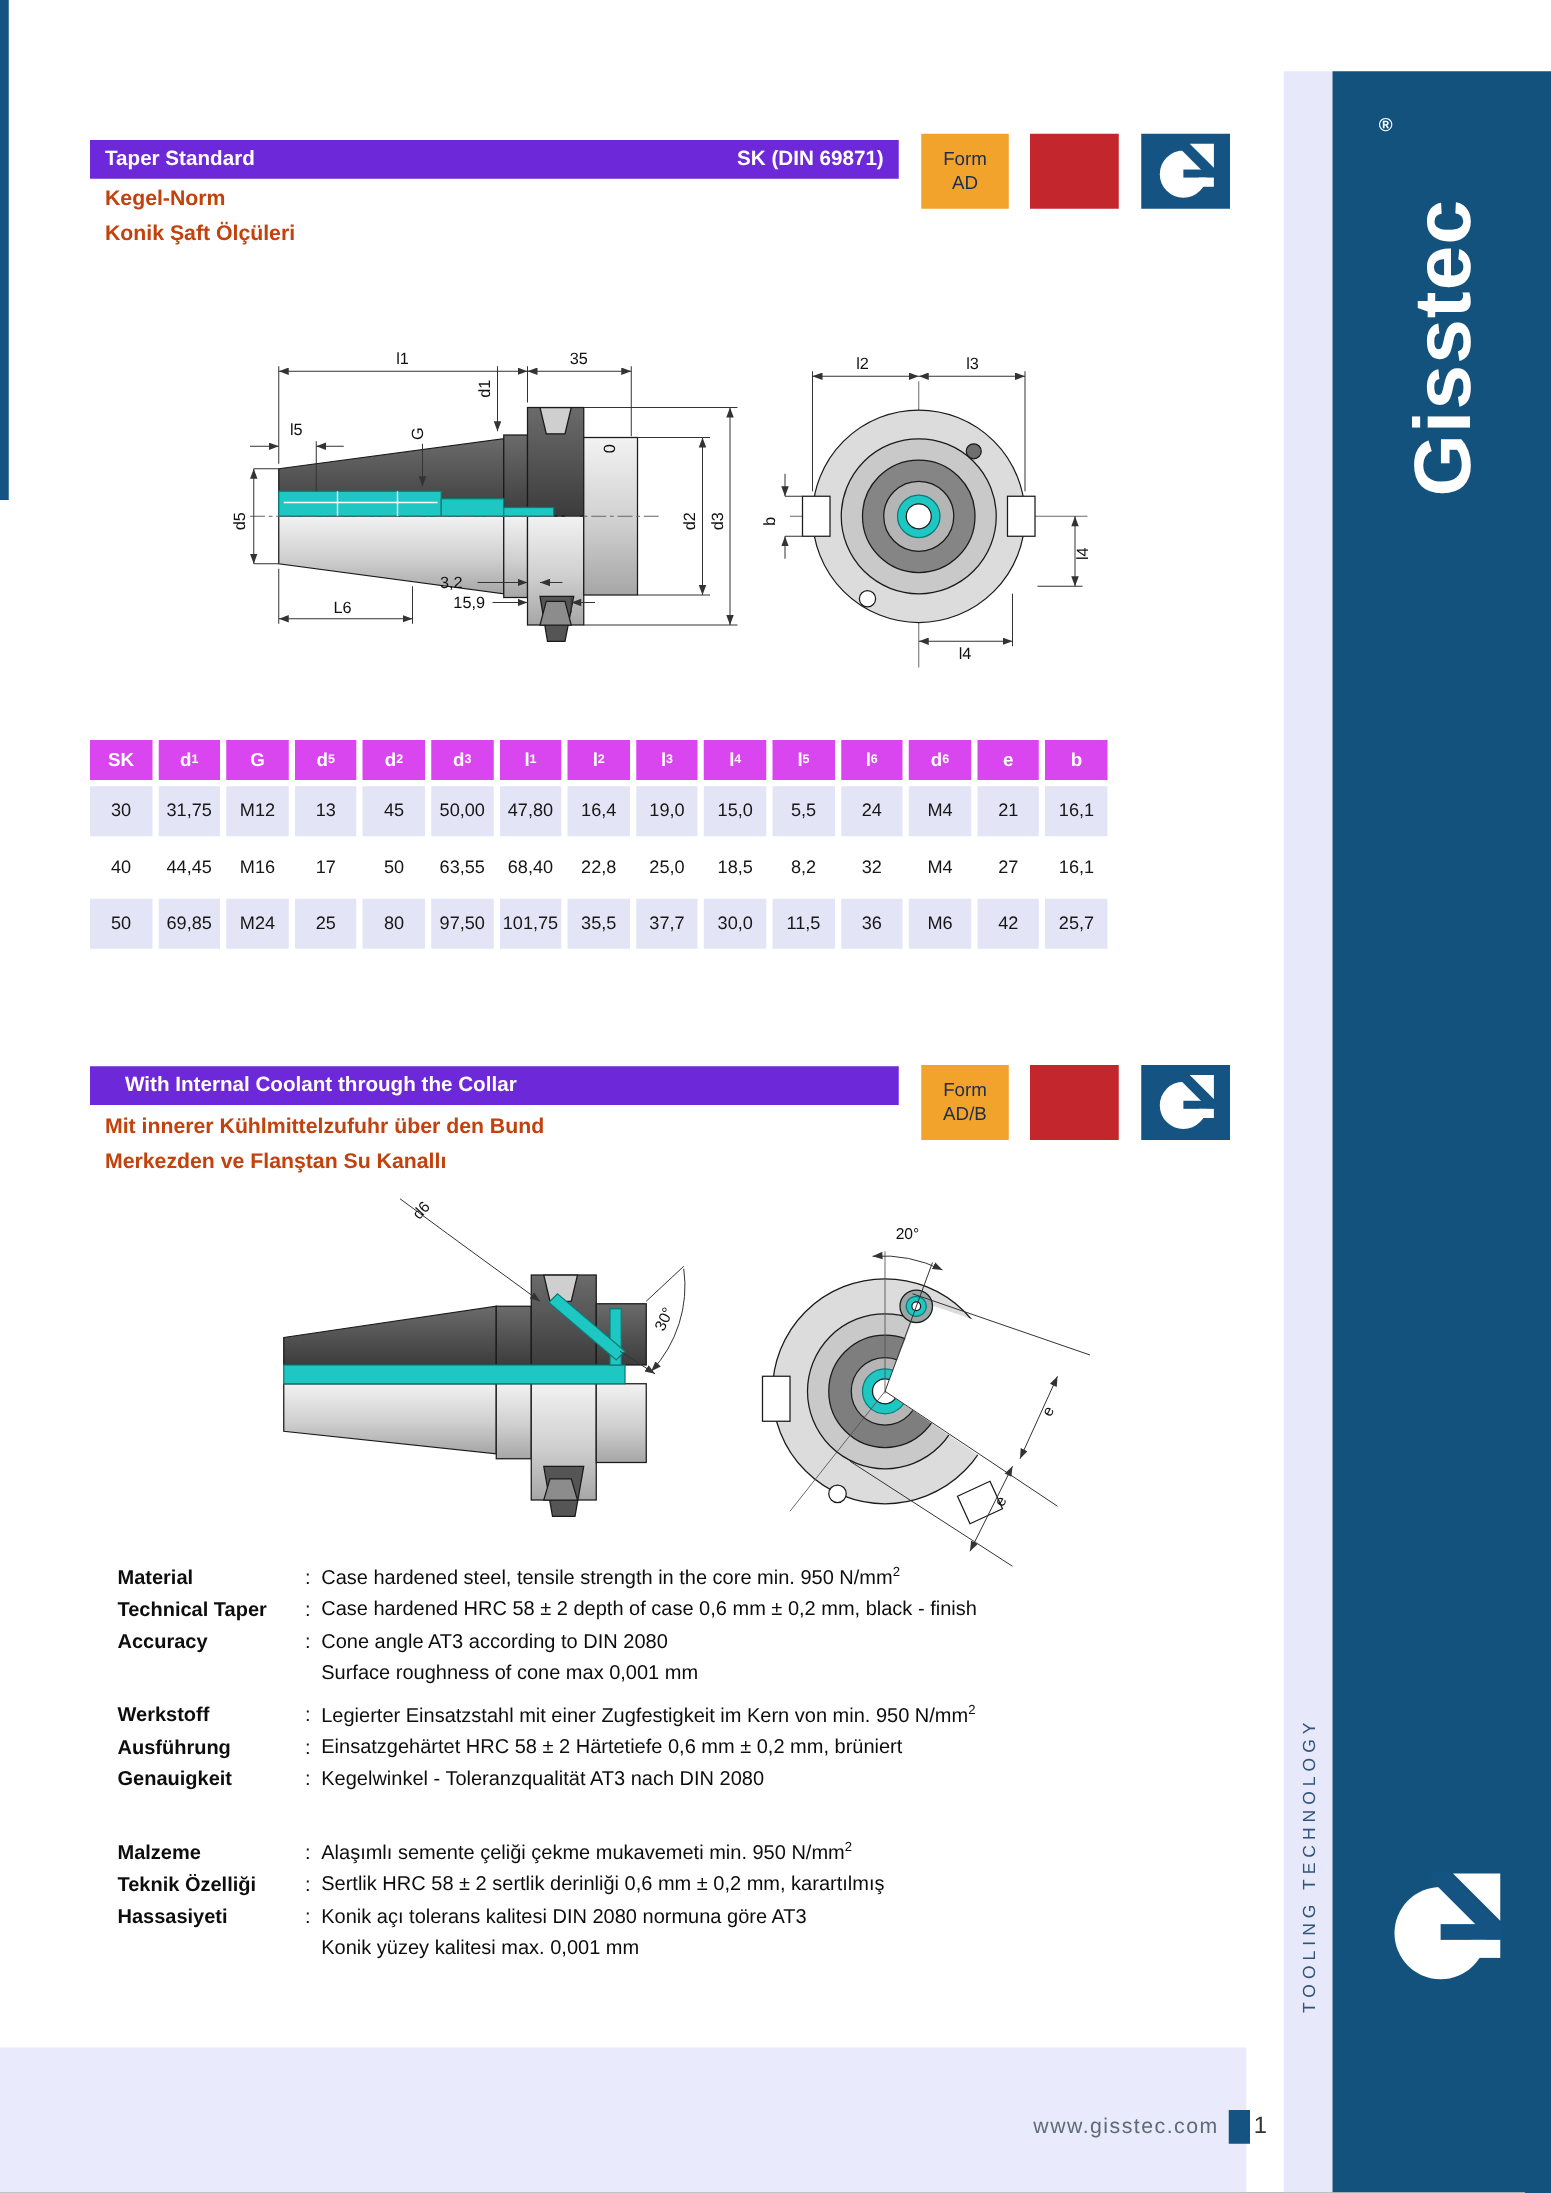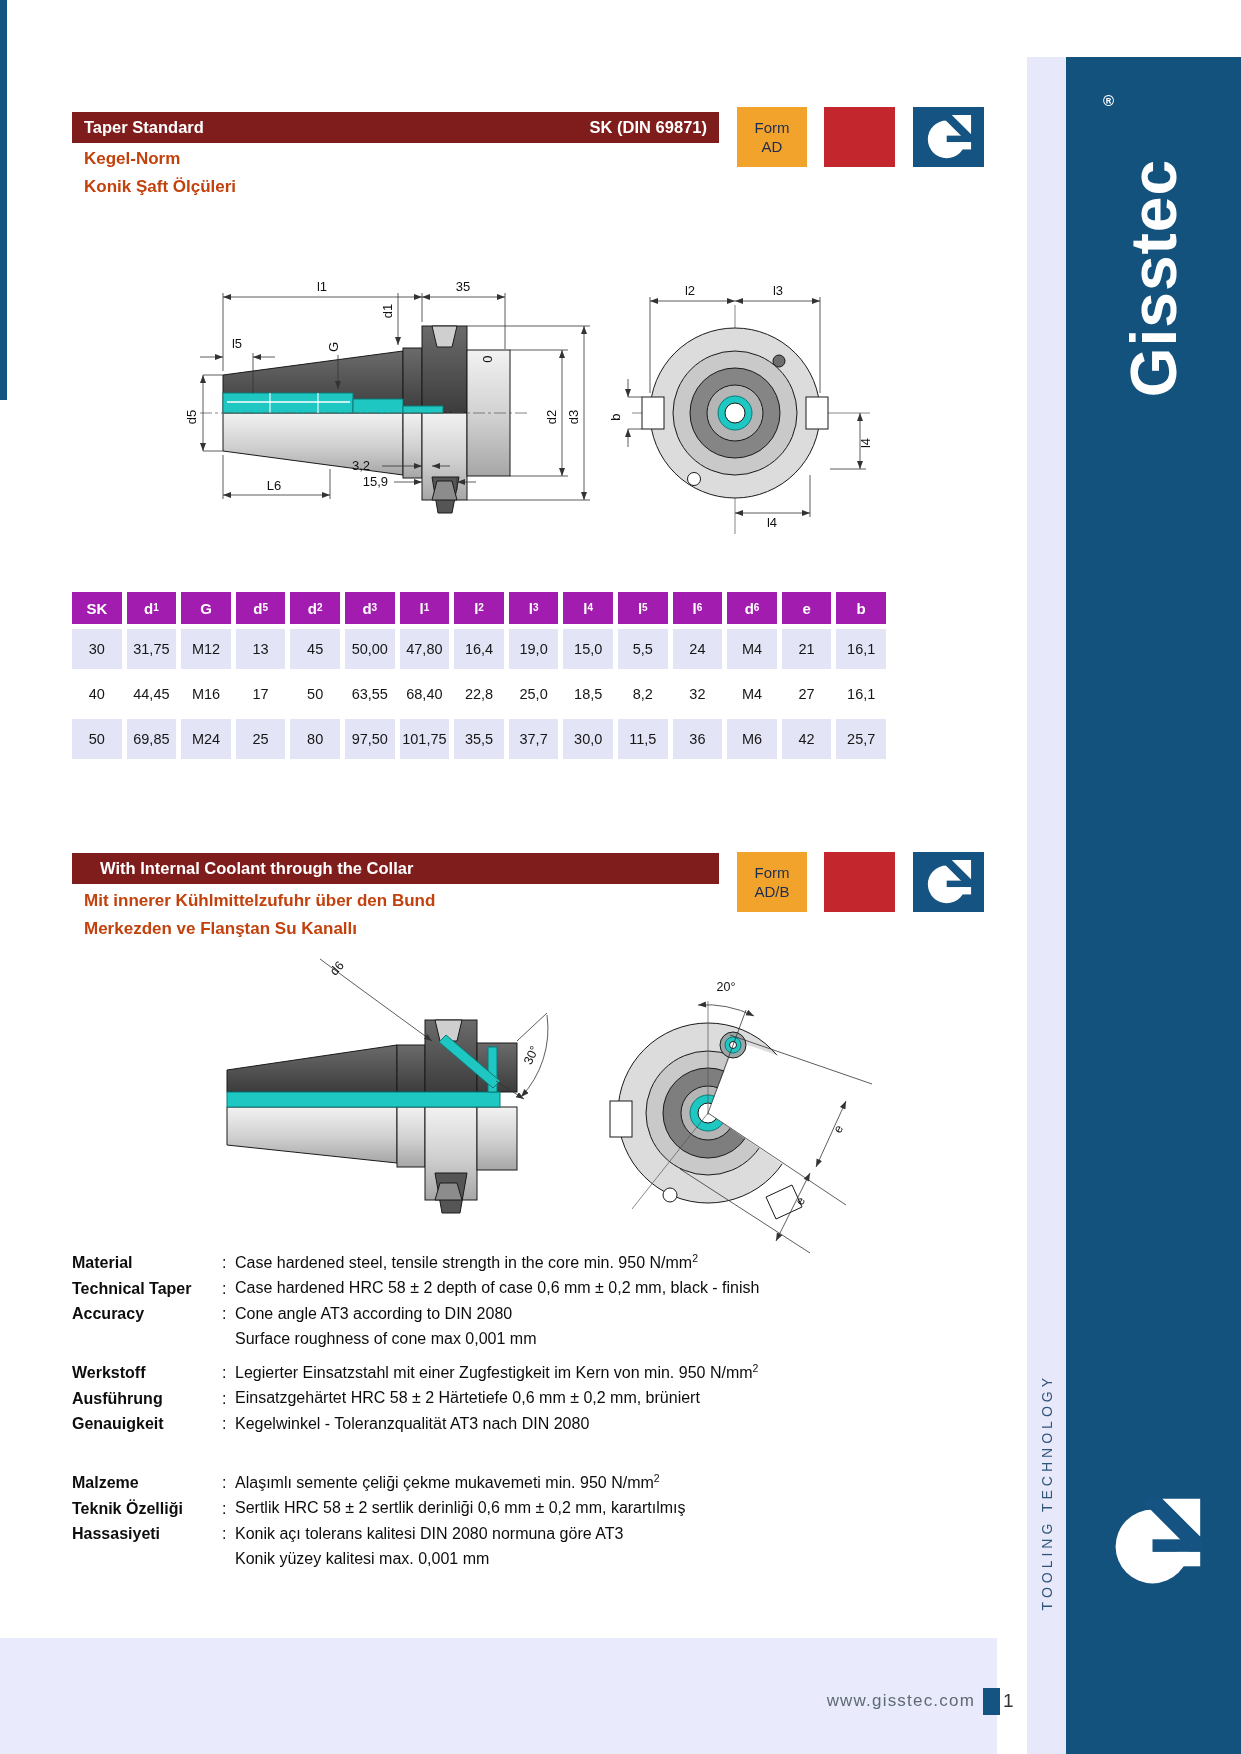--- a/index.html
+++ b/index.html
@@ -4,45 +4,45 @@
 <style>
   html,body{margin:0;padding:0;background:#888;}
   .page{position:relative;width:1241px;height:1754px;background:#ffffff;overflow:hidden;
         font-family:"Liberation Sans", sans-serif;color:#111;}
   .abs{position:absolute;}
 
   
   .left-strip{left:0;top:0;width:7px;height:400px;background:#155482;}
 
   
-  .secbar{left:72px;width:647px;height:31px;background:#7f1d1d;color:#fff;
+  .secbar{left:72px;width:647px;height:31px;background:#6d28d9;color:#fff;
           display:flex;align-items:center;justify-content:space-between;
           padding:0 12px;box-sizing:border-box;font-weight:bold;font-size:16.5px;}
   .subtitle{left:84px;font-weight:bold;font-size:17px;color:#c2410c;white-space:nowrap;}
 
   .badge{width:70px;height:60px;display:flex;flex-direction:column;align-items:center;
          justify-content:center;font-size:15px;line-height:19px;color:#1d2d50;}
   .badge-orange{background:#F2A32B;}
   .swatch-red{width:71px;height:60px;background:#C4262E;}
   .logo-tile{width:71px;height:60px;background:#155482;display:flex;align-items:center;justify-content:center;}
 
   
   .dim-table{left:72px;top:592px;width:814px;}
   .t-head{display:grid;grid-template-columns:repeat(15,1fr);column-gap:5px;}
-  .th{background:#a21caf;color:#fff;font-weight:bold;font-size:15px;height:32px;
+  .th{background:#d946ef;color:#fff;font-weight:bold;font-size:15px;height:32px;
       display:flex;align-items:center;justify-content:center;}
   .th sub{font-size:10px;line-height:0;}
   .t-body .tr{display:grid;grid-template-columns:repeat(15,1fr);column-gap:5px;margin-top:5px;}
   .td{height:40px;display:flex;align-items:center;justify-content:center;font-size:14.5px;color:#161616;}
   .t-body .tr:nth-of-type(odd) .td{background:#E3E5F7;}
 
   
   .spec-block{left:72px;width:830px;font-size:16px;line-height:21px;color:#0d0d0d;}
   .spec-row{white-space:nowrap;}
-  .spec-label{display:inline-block;width:150px;font-weight:bold;}
+  .spec-label{display:inline-block;width:150px;font-weight:bold;margin-left:22px;}
   .spec-colon{display:inline-block;width:13px;}
   .spec-sup{font-size:10.5px;}
 
   
   .sidebar-panel{left:1066px;top:57px;width:175px;height:1697px;background:#14527E;}
   .sidebar-strip{left:1027px;top:57px;width:39px;height:1697px;background:#E7E8FA;}
   .vert{writing-mode:vertical-rl;transform:rotate(180deg);}
   .brand-wrap{left:1066px;top:78px;width:175px;height:400px;display:flex;align-items:center;justify-content:center;}
   .brand-text{font-size:64px;font-weight:bold;color:#fff;letter-spacing:1px;}
   .brand-reg{left:1103px;top:92px;font-size:15px;color:#fff;font-weight:bold;}

